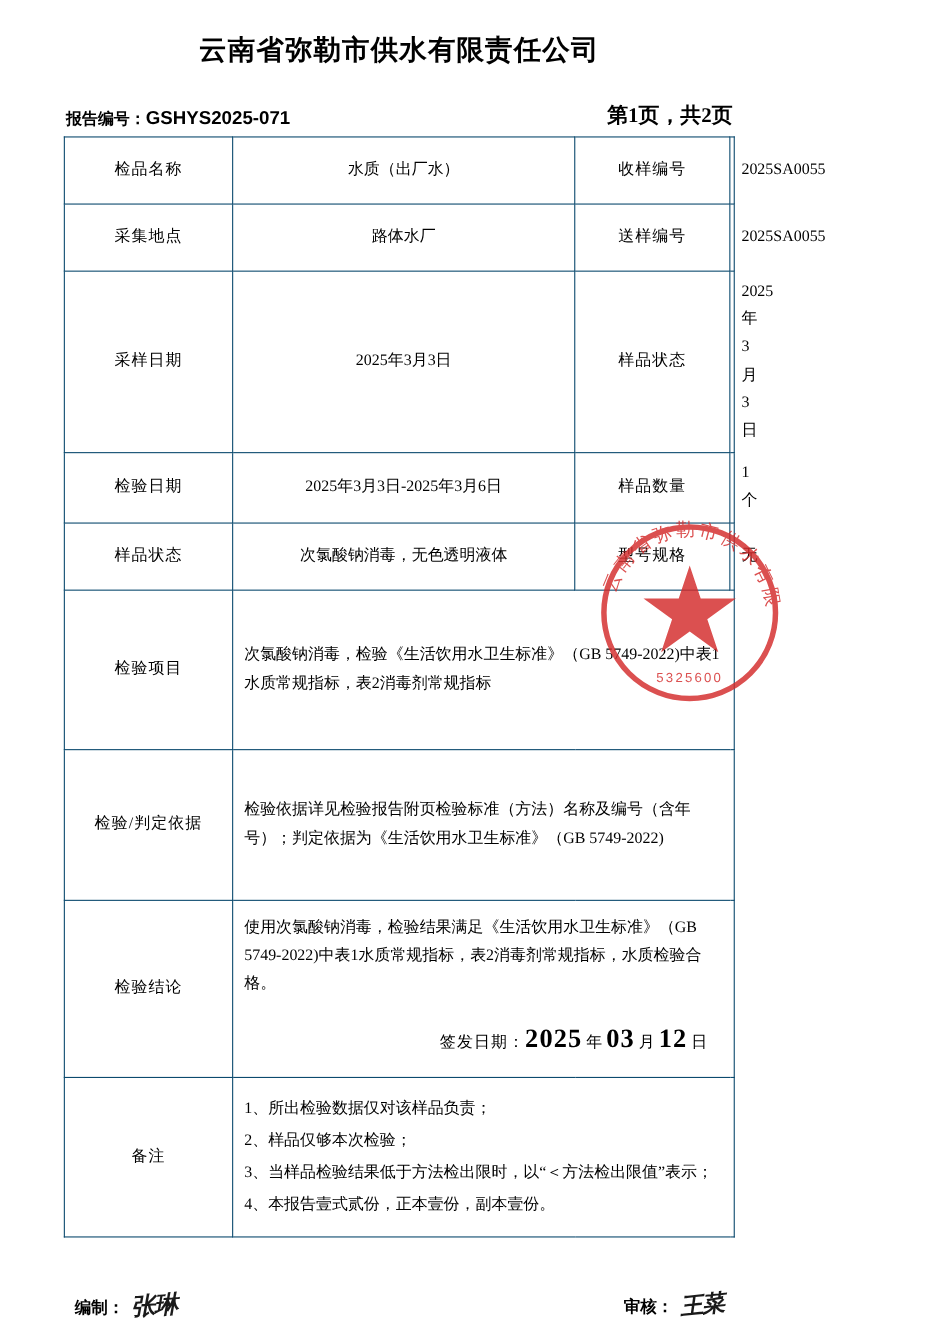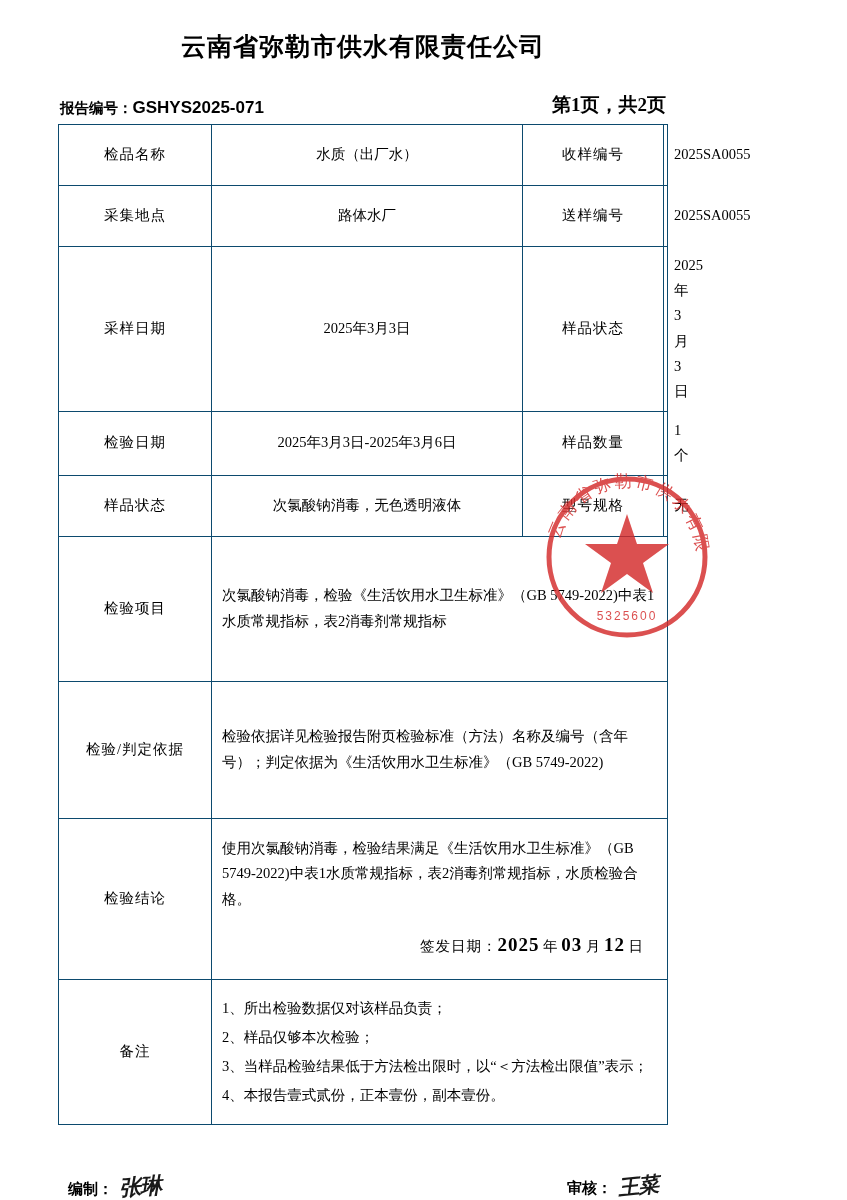--- a/index.html
+++ b/index.html
@@ -168,21 +168,21 @@
     width: 190px;
     height: 190px;
     pointer-events: none;
     z-index: 5;
     opacity: 0.82;
   }
   .seal svg { display: block; }
   .date-stamp {
     font-family: "Liberation Serif", serif;
     font-weight: bold;
-    font-size: 19px;
+    font-size: 24px;
     letter-spacing: 1px;
     margin-top: 12px;
   }
 </style>
 </head>
 <body>
 
 <div class="page">
 
   <div class="title-block">

